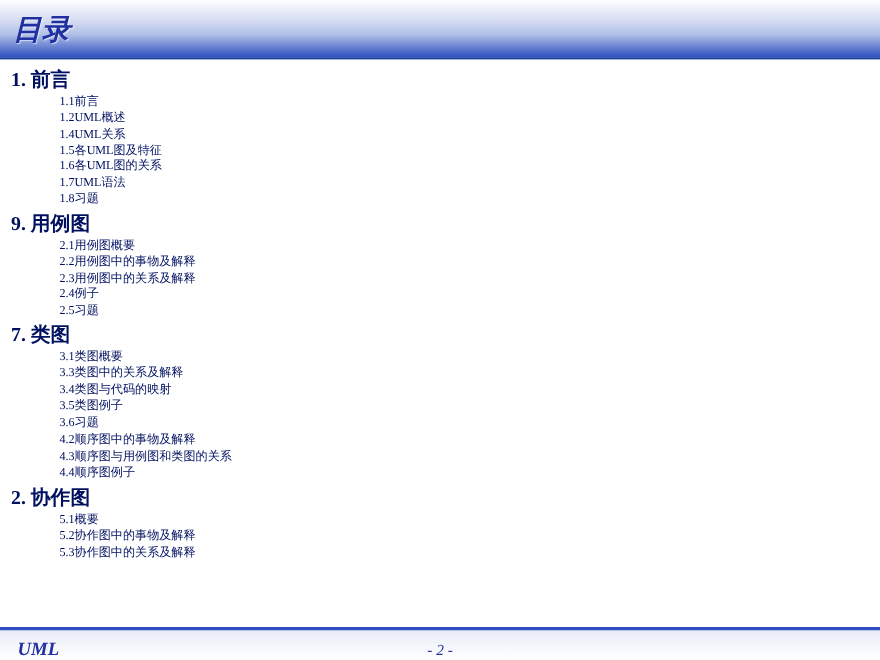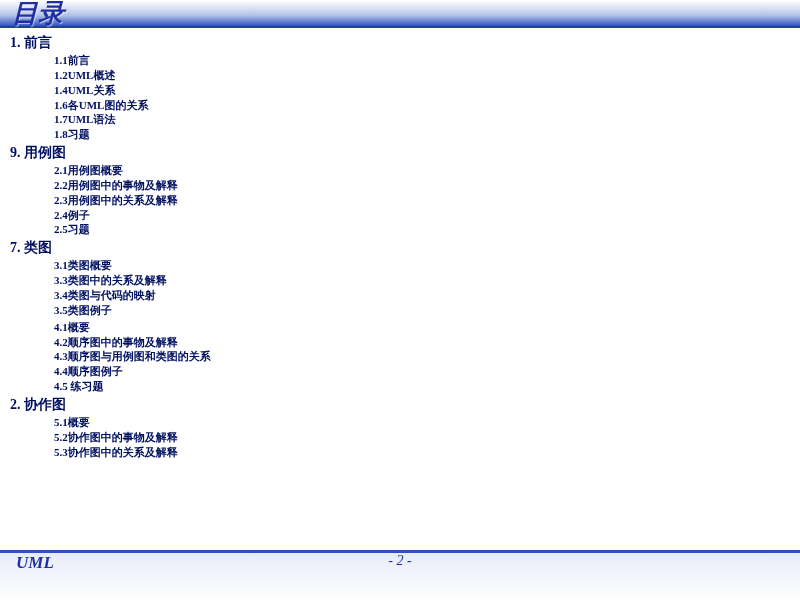--- a/index.html
+++ b/index.html
@@ -5,21 +5,21 @@
     * { margin: 0; padding: 0; box-sizing: border-box; }
     body {
       width: 800px;
       height: 600px;
       background: #fff;
       font-family: "SimSun", "Microsoft YaHei", serif;
       position: relative;
       overflow: hidden;
     }
     .header-bar {
-      height: 28px;
+      height: 54px;
       background: linear-gradient(to bottom, #fff 0%, #d0d8f0 40%, #b0c0e8 60%, #3050c0 100%);
       border-bottom: 2px solid #2040a0;
       display: flex;
       align-items: center;
       padding-left: 12px;
     }
     .header-title {
       font-size: 26px;
       font-weight: bold;
       font-style: italic;
@@ -29,46 +29,46 @@
     }
     .content {
       padding: 6px 10px 0 10px;
       height: 520px;
       overflow: hidden;
     }
     .section {
       margin-bottom: 2px;
     }
     .section-title {
-      font-size: 14px;
+      font-size: 18px;
       color: #001060;
       font-weight: bold;
       margin-bottom: 1px;
       font-family: "SimSun", serif;
     }
     .subsections {
       padding-left: 44px;
     }
     .subsection {
       font-size: 11px;
       color: #001060;
-      font-weight: bold;
+      font-weight: normal;
       line-height: 1.35;
       font-family: "SimSun", serif;
     }
     .footer {
       position: absolute;
       bottom: 0;
       left: 0;
       right: 0;
-      height: 50px;
+      height: 30px;
       border-top: 3px solid #3050c0;
       background: linear-gradient(to bottom, #e8ecf8 0%, #fff 100%);
       display: flex;
-      align-items: flex-start;
+      align-items: flex-end;
       padding: 0 16px;
     }
     .footer-left {
       font-size: 17px;
       font-weight: bold;
       font-style: italic;
       color: #2030a0;
       font-family: "Times New Roman", serif;
     }
     .footer-center {
@@ -89,20 +89,21 @@
 </div>
 
 <div class="content">
 
   <div class="section">
     <div class="section-title">1. 前言</div>
     <div class="subsections">
       <div class="subsection">1.1前言</div>
       <div class="subsection">1.2UML概述</div>
       <div class="subsection">1.4UML关系</div>
+      <div class="subsection">1.5各UML图及特征</div>
       <div class="subsection">1.6各UML图的关系</div>
       <div class="subsection">1.7UML语法</div>
       <div class="subsection">1.8习题</div>
     </div>
   </div>
 
   <div class="section">
     <div class="section-title">9.  用例图</div>
     <div class="subsections">
       <div class="subsection">2.1用例图概要</div>
@@ -113,30 +114,29 @@
     </div>
   </div>
 
   <div class="section">
     <div class="section-title">7.  类图</div>
     <div class="subsections">
       <div class="subsection">3.1类图概要</div>
       <div class="subsection">3.3类图中的关系及解释</div>
       <div class="subsection">3.4类图与代码的映射</div>
       <div class="subsection">3.5类图例子</div>
+      <div class="subsection">3.6习题</div>
     </div>
   </div>
 
   <div class="section">
     <div class="subsections">
-      <div class="subsection">4.1概要</div>
       <div class="subsection">4.2顺序图中的事物及解释</div>
       <div class="subsection">4.3顺序图与用例图和类图的关系</div>
       <div class="subsection">4.4顺序图例子</div>
-      <div class="subsection">4.5 练习题</div>
     </div>
   </div>
 
   <div class="section">
     <div class="section-title">2. 协作图</div>
     <div class="subsections">
       <div class="subsection">5.1概要</div>
       <div class="subsection">5.2协作图中的事物及解释</div>
       <div class="subsection">5.3协作图中的关系及解释</div>
     </div>

